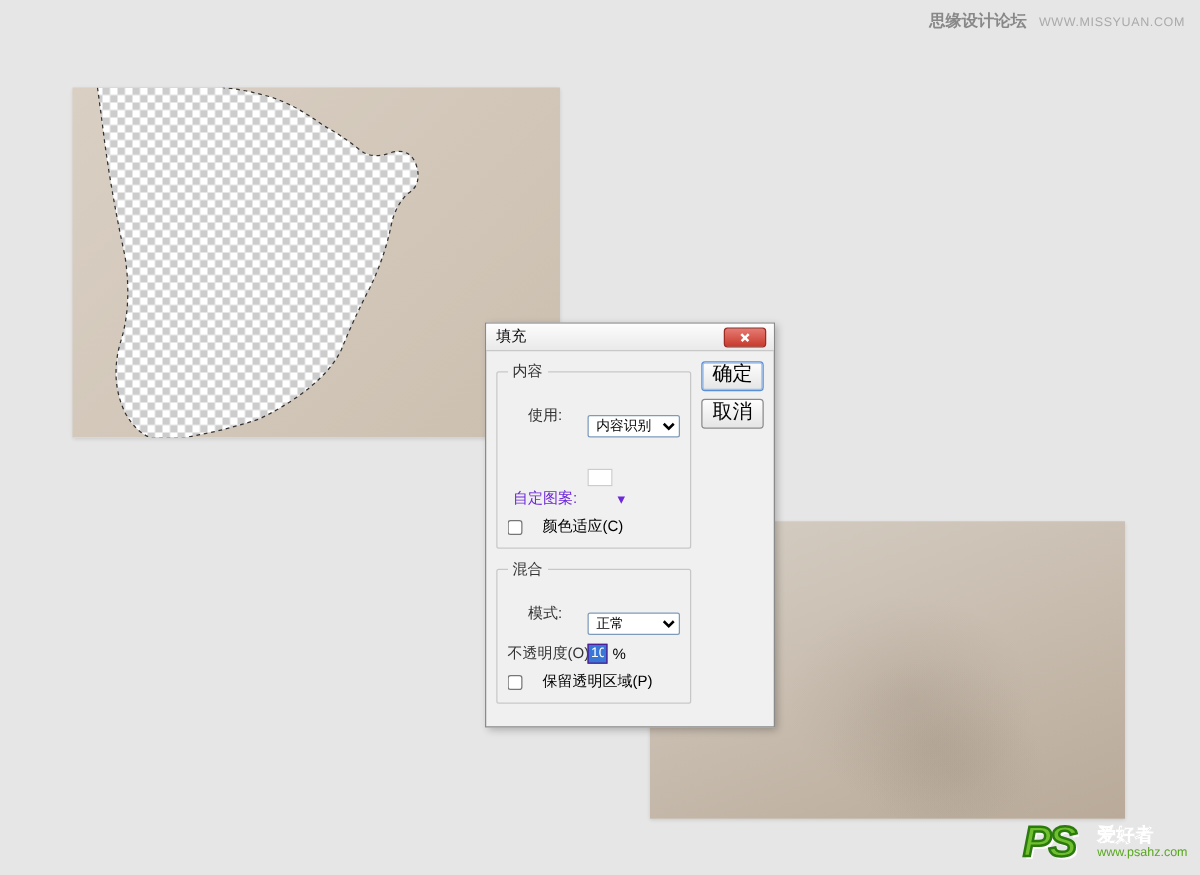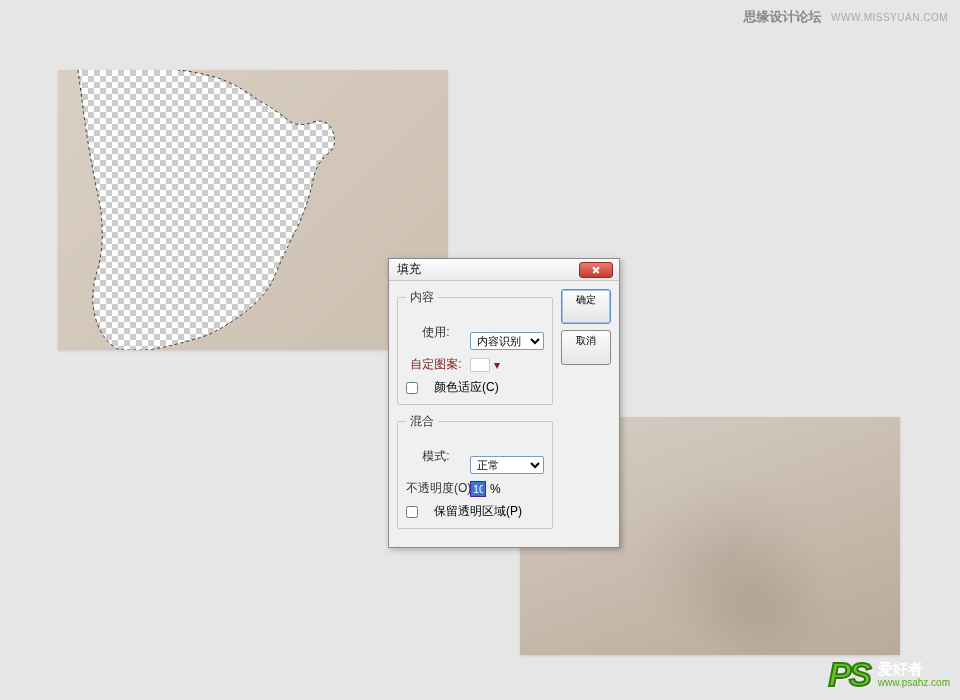--- a/index.html
+++ b/index.html
@@ -125,21 +125,21 @@
     margin-bottom: 6px;
     gap: 4px;
   }
   .row:last-child { margin-bottom: 0; }
 
   .lbl {
     text-align: right;
     color: #333;
     white-space: nowrap;
   }
-  .lbl.disabled { color: #7f1d1d; }
+  .lbl.disabled { color: #6d28d9; margin-top: 34px; }
   .lbl.w48 { width: 60px; text-align: center; }
 
   select.sel {
     flex: 1;
     height: 18px;
     border: 1px solid #7d9bbb;
     background: #fff;
     font-size: 11px;
     padding: 0 2px;
     border-radius: 2px;
@@ -166,41 +166,41 @@
     font-size: 11px;
     padding: 0 2px;
     text-align: right;
   }
   .txt.selected {
     background: #3a76d6;
     color: #fff;
   }
 
   .btn {
-    height: 35px;
+    height: 24px;
     border: 1px solid #8a8a8a;
     background: linear-gradient(#fdfdfd, #e5e5e5);
     border-radius: 3px;
-    font-size: 10px;
+    font-size: 16px;
     cursor: pointer;
     text-align: center;
     line-height: 20px;
   }
   .btn.default {
     border: 1px solid #5a8fd6;
     box-shadow: 0 0 0 1px #9dc1ee inset;
   }
 
   .wm-bottom {
     position: absolute;
     right: 10px;
     bottom: 6px;
     display: flex;
     align-items: center;
-    gap: 8px;
+    gap: 18px;
   }
   .wm-bottom .ps {
     font-family: Arial, sans-serif;
     font-weight: 900;
     font-style: italic;
     font-size: 34px;
     color: #6fbf2e;
     -webkit-text-stroke: 2px #2a7a0e;
     text-shadow: 2px 2px 0 #fff;
     letter-spacing: -2px;

